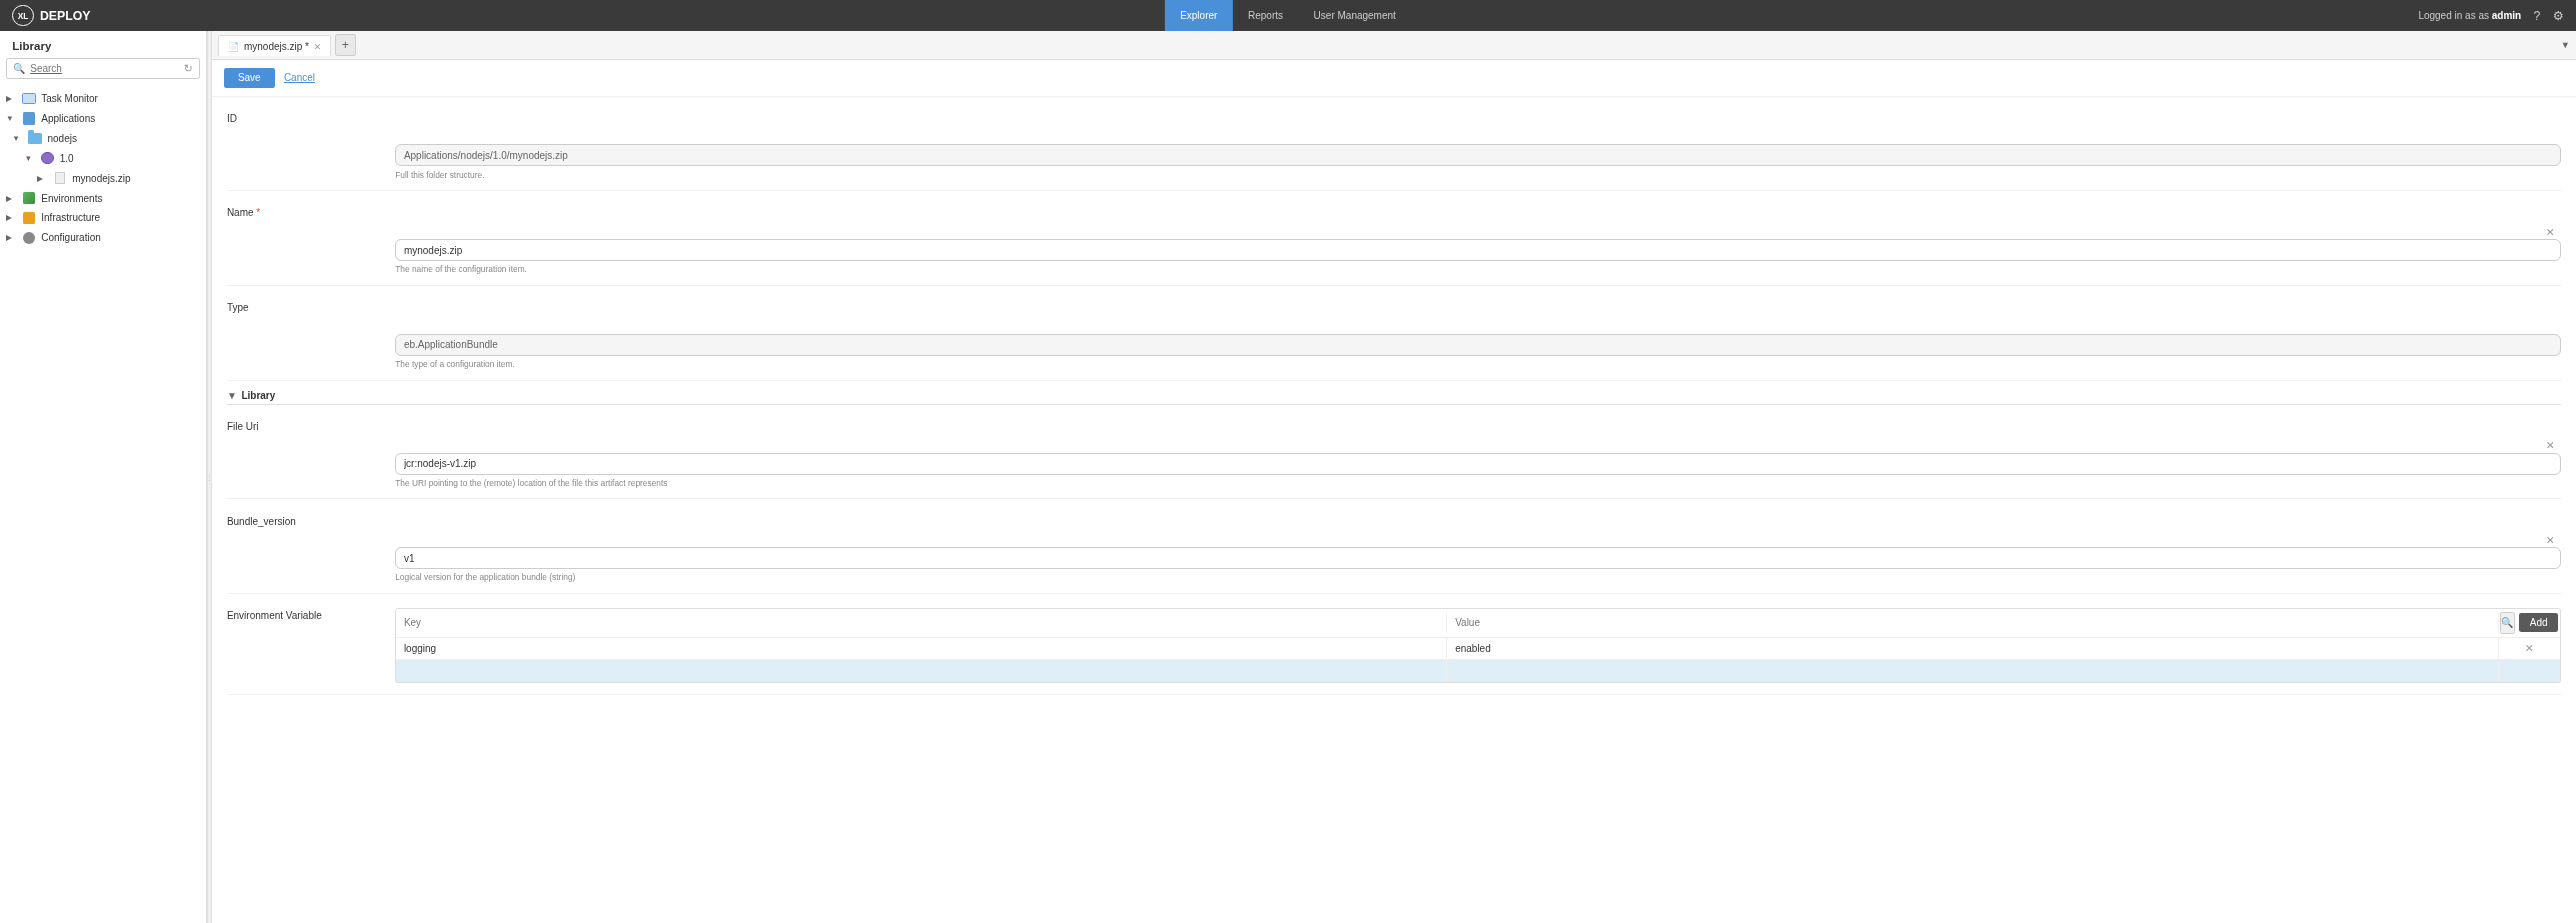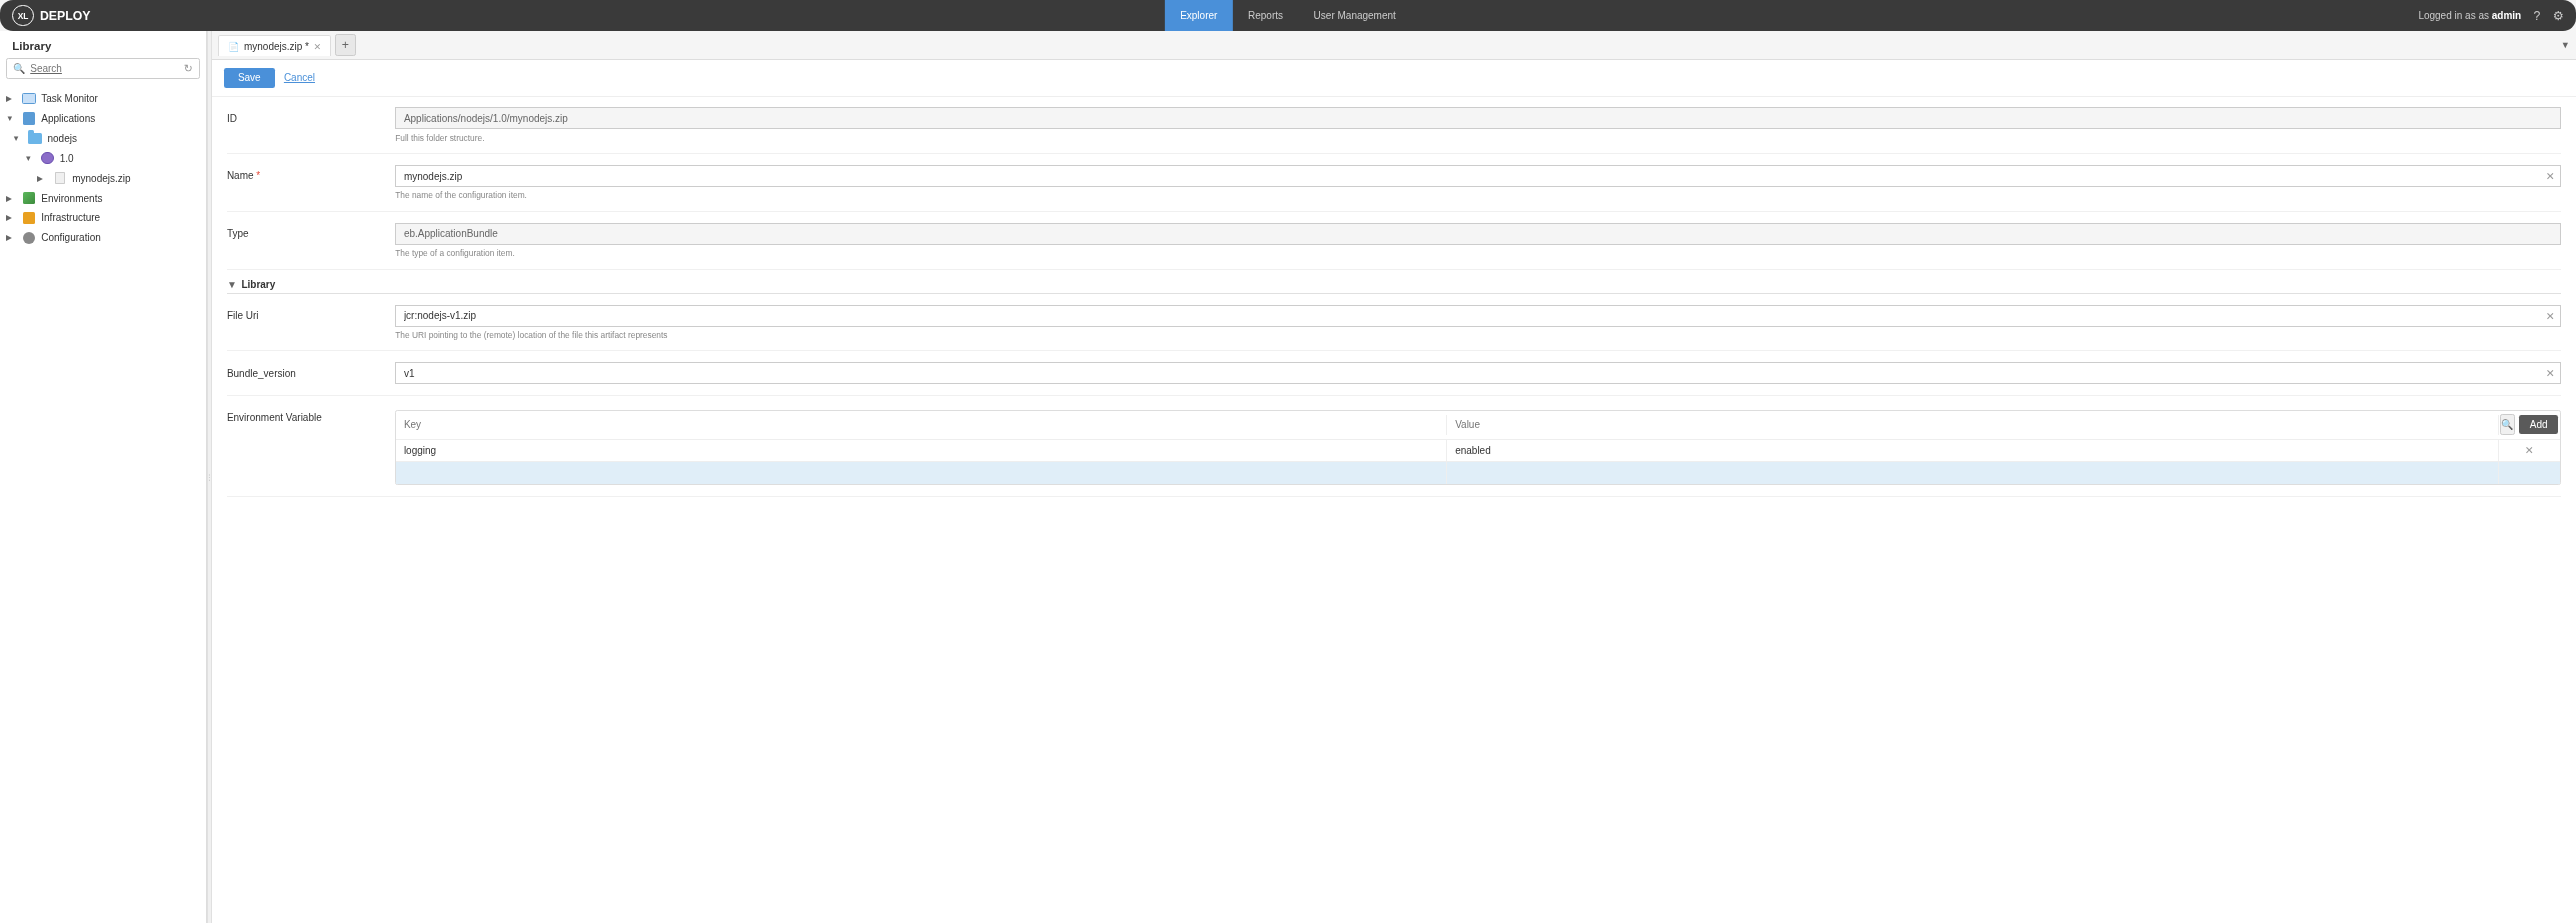--- a/index.html
+++ b/index.html
@@ -8,21 +8,20 @@
     
     .top-nav {
       background: #3a3a3a;
       height: 31px;
       display: flex;
       align-items: center;
       padding: 0 12.3px;
       color: #fff;
       position: relative;
       z-index: 100;
-      border-radius: 13px;
     }
     .top-nav .logo {
       display: flex;
       align-items: center;
       gap: 6.1px;
       font-size: 12.3px;
       font-weight: bold;
       color: #fff;
       margin-right: 18.4px;
     }
@@ -291,26 +290,27 @@
       padding-top: 5.4px;
       flex-shrink: 0;
     }
     .form-label .required { color: #e74c3c; }
     .form-field {
       flex: 1;
     }
     .form-input {
       width: 100%;
       border: 0.8px solid #ccc;
-      border-radius: 0;
+      border-radius: 6px;
       padding: 4.6px 7.7px;
       font-size: 10px;
       color: #333;
       background: #fff;
       outline: none;
+      margin-top: 37px;
     }
     .form-input.readonly {
       background: #f5f5f5;
       color: #666;
       cursor: default;
     }
     .form-hint {
       font-size: 8.4px;
       color: #888;
       margin-top: 3.1px;
@@ -625,20 +625,21 @@
           </div>
         </div>
 
         <div class="form-row">
           <div class="form-label">Bundle_version</div>
           <div class="form-field">
             <div class="input-with-clear">
               <input class="form-input" type="text" value="v1" style="">
               <span class="input-clear">✕</span>
             </div>
+            <div class="form-hint">Logical version for the application bundle (string)</div>
           </div>
         </div>
 
         <div class="form-row">
           <div class="form-label">Environment Variable</div>
           <div class="form-field">
 
             <div class="env-table">
               <div class="env-row env-input-row">
                 <input class="env-input-key" type="text" placeholder="Key" style="">

